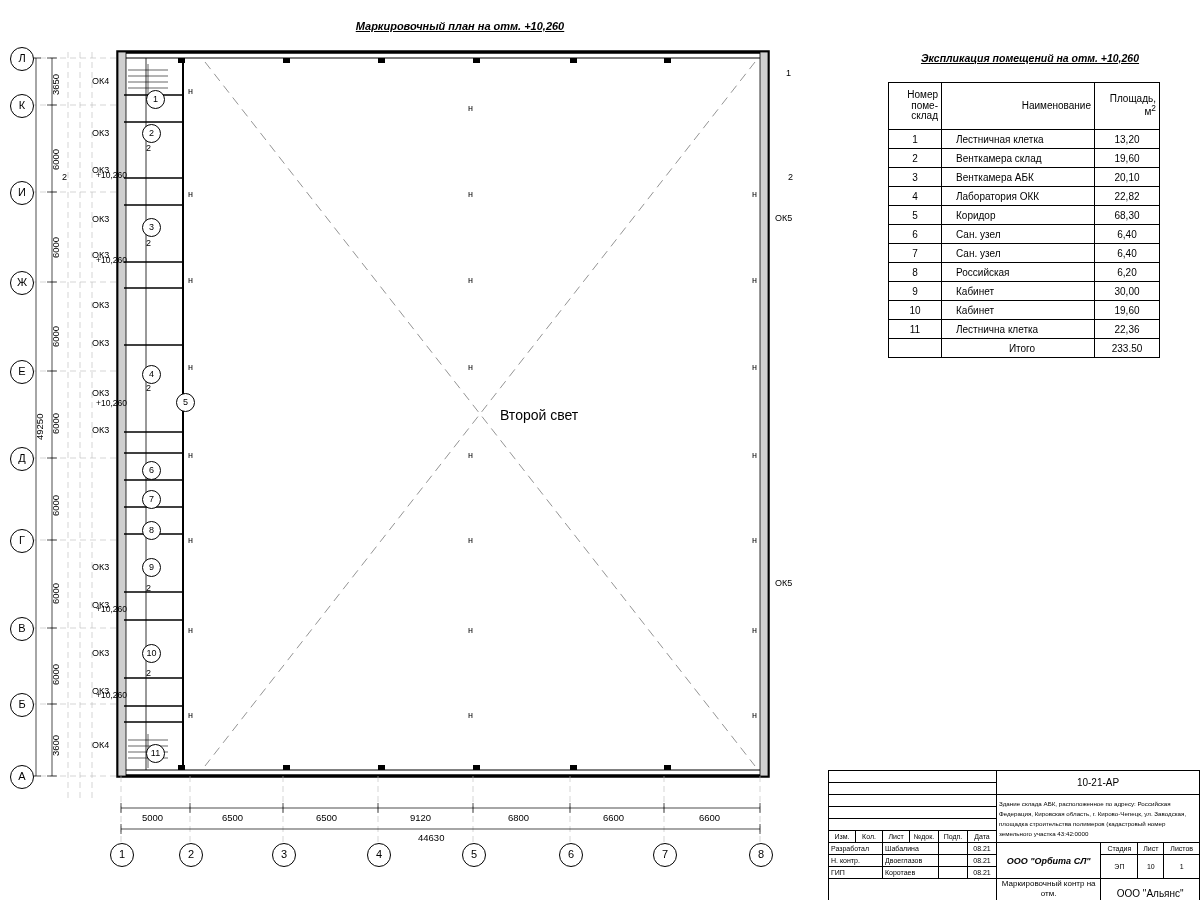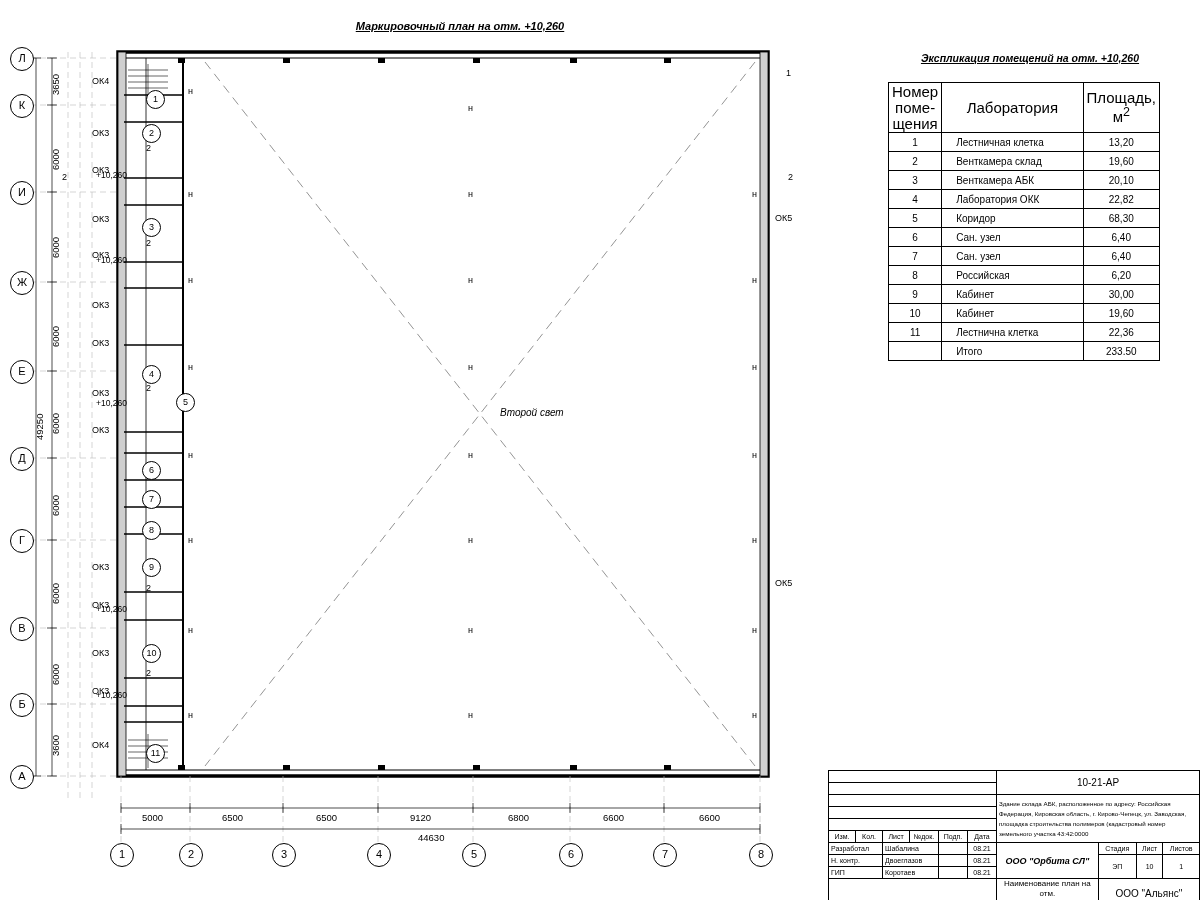--- a/index.html
+++ b/index.html
@@ -26,46 +26,46 @@
   }
   
   #explication{
     left:888px;top:82px;width:272px;
     border-collapse:collapse;font-size:10px;
   }
   #explication td,#explication th{
     border:1px solid #000;padding:1px 3px;height:16px;
   }
   #explication thead th{
-    font-weight:normal;text-align:center;font-size:15px;line-height:1.05;
+    font-weight:normal;text-align:right;font-size:10px;line-height:1.05;
     height:44px;
   }
   #explication td.num{width:46px;text-align:center;}
   #explication td.name{text-align:left;padding-left:14px;margin-top:40px;}
   #explication td.area{width:58px;text-align:center;}
   #explication tr.total td{text-align:center;}
-  #explication tr.total td.name{text-align:left;padding-right:6px;}
+  #explication tr.total td.name{text-align:center;padding-right:6px;}
   
   #plan{left:0;top:0;width:860px;height:900px;}
   .axis-circle{
     width:22px;height:22px;border:1px solid #000;border-radius:50%;
     text-align:center;line-height:21px;font-size:11px;background:#fff;
   }
   .room-tag{
     width:17px;height:17px;border:1px solid #000;border-radius:50%;
     text-align:center;line-height:16px;font-size:9px;background:#fff;
   }
   .lvl{font-size:8.5px;}
   .lbl{font-size:9px;}
   .dim-txt{font-size:9.5px;}
   .vtxt{
     transform:rotate(-90deg);transform-origin:left top;white-space:nowrap;
     font-size:9.5px;
   }
-  .second-light{font-style:italic;font-size:10px;}
+  .second-light{font-size:14px;}
   
   #stamp{left:828px;top:770px;width:372px;height:130px;}
   #stamp table{border-collapse:collapse;font-size:7px;width:372px;}
   #stamp td{border:1px solid #000;padding:0 2px;height:11px;line-height:10px;}
   .ctr{text-align:center;}
   .stamp-code{font-size:10px;text-align:center;}
   .org{font-style:italic;font-weight:bold;text-align:center;font-size:9px;}
   .sheet-name{text-align:center;font-size:8px;line-height:1.15;}
   .org2{text-align:center;font-size:10px;}
   .addr{font-size:6.2px;line-height:1.25;padding:1px 3px;}
@@ -76,23 +76,23 @@
 
 <div class="abs" id="plan-title">Маркировочный план на отм. +10,260</div>
 <div class="abs" id="table-title">Экспликация помещений на отм. +10,260</div>
 
 <table class="abs" id="explication">
   <thead>
     <tr>
       <th>
         <div>Номер</div>
         <div>поме-</div>
-        <div>щения</div>
+        <div>склад</div>
       </th>
-      <th>Лаборатория</th>
+      <th>Наименование</th>
       <th>
         <div>Площадь,</div>
         <div><span>м</span><sup>2</sup></div>
       </th>
     </tr>
   </thead>
   <tbody id="explication-body">
       <tr>
         <td class="num">1</td>
         <td class="name">Лестничная клетка</td>
@@ -460,20 +460,20 @@
     </tr>
     <tr>
       <td colspan="2">ГИП</td>
       <td colspan="2">Коротаев</td>
       <td></td>
       <td class="ctr">08.21</td>
     </tr>
     <tr>
       <td colspan="6" style="height:22px;"></td>
       <td colspan="3" class="sheet-name" style="height:22px;">
-        <div>Наименование план на отм.</div>
+        <div>Маркировочный контр на отм.</div>
         <div>+10,260</div>
       </td>
       <td colspan="3" class="org2">ООО "Альянс"</td>
     </tr>
   </tbody>
     </table>
 </div>
 
 </body></html>

